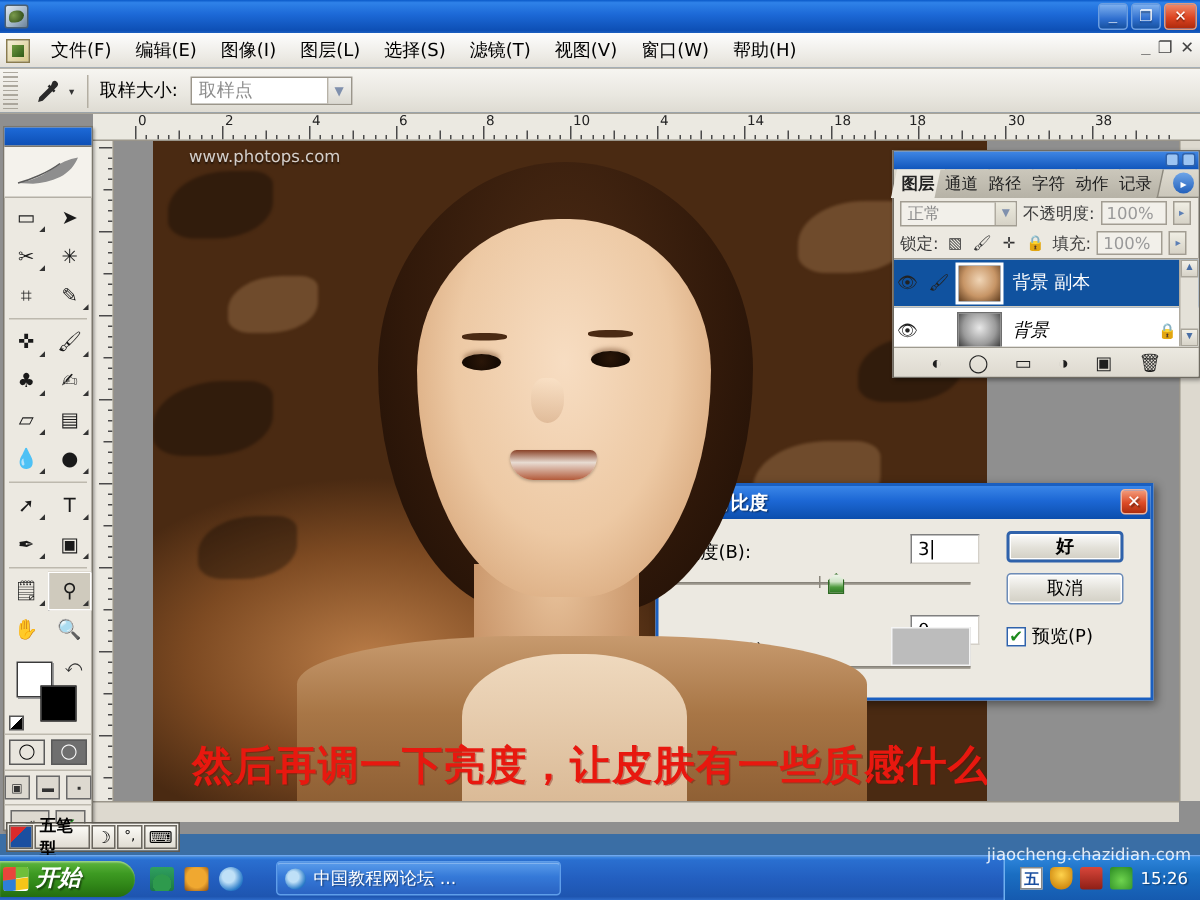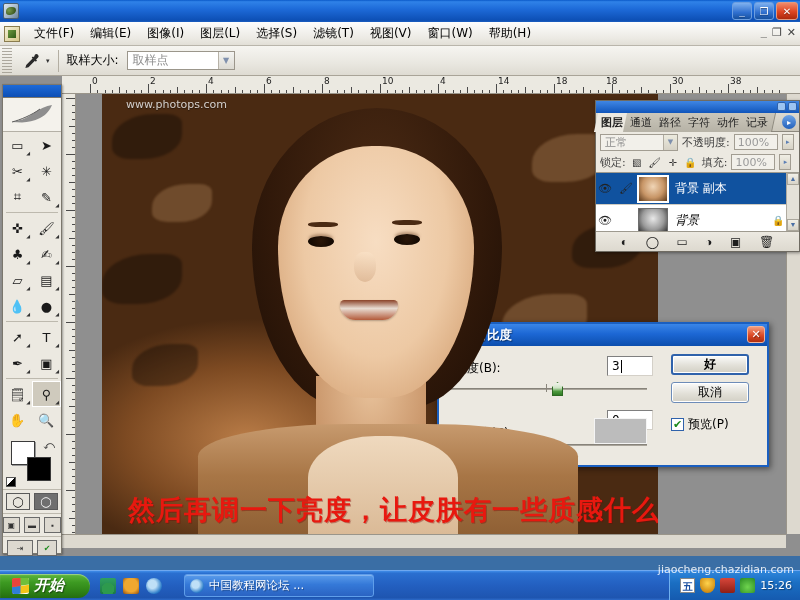--- a/index.html
+++ b/index.html
@@ -441,21 +441,21 @@
   .taskbar {
     position: absolute; left: 0; top: 570px; width: 800px; height: 30px;
     background: linear-gradient(180deg,#3f8ce8 0%,#2a6fd0 8%,#235fc0 50%,#1e55b0 92%,#2d6ac8 100%);
     border-top: 1px solid #6ea8f0;
     display: flex; align-items: center;
   }
   .start-btn {
     width: 90px; height: 24px; margin-left: 0;
     background: linear-gradient(180deg,#5fb63f 0%,#3d9a22 35%,#2f8417 70%,#246d10 100%);
     border-radius: 0 14px 14px 0;
-    display: flex; align-items: center; gap: 5px; padding-left: 12px;
+    display: flex; align-items: center; gap: 5px; padding-left: 2px;
     box-shadow: inset 0 1px 1px rgba(255,255,255,.4);
   }
   .start-btn .flag-ico {
     width: 17px; height: 16px;
     background:
       linear-gradient(135deg,#f05a28 0 49%, transparent 49%),
       linear-gradient(#fff,#fff);
     border-radius: 2px; position: relative; overflow: hidden;
   }
   .start-btn .flag-ico::before {
@@ -945,20 +945,27 @@
       <div class="tooltip-artifact"></div>
 
       <div class="dlg-check" style="left:232px;top:70px">
         <span class="box">✔</span>
         <span>预览(P)</span>
       </div>
     </div>
   </div>
 
 
+  <div class="ime">
+    <div class="cell flag"></div>
+    <div class="cell cn">五笔型</div>
+    <div class="cell" style="width:17px">☽</div>
+    <div class="cell" style="width:19px;font-size:9px">°,</div>
+    <div class="cell" style="width:24px">⌨</div>
+  </div>
 
   <div class="taskbar">
     <div class="start-btn">
       <span class="flag-ico"></span>
       <span class="label">开始</span>
     </div>
     <div class="quicklaunch">
       <span class="ql-ico umbrella"></span>
       <span class="ql-ico tiger"></span>
       <span class="ql-ico ie"></span>

